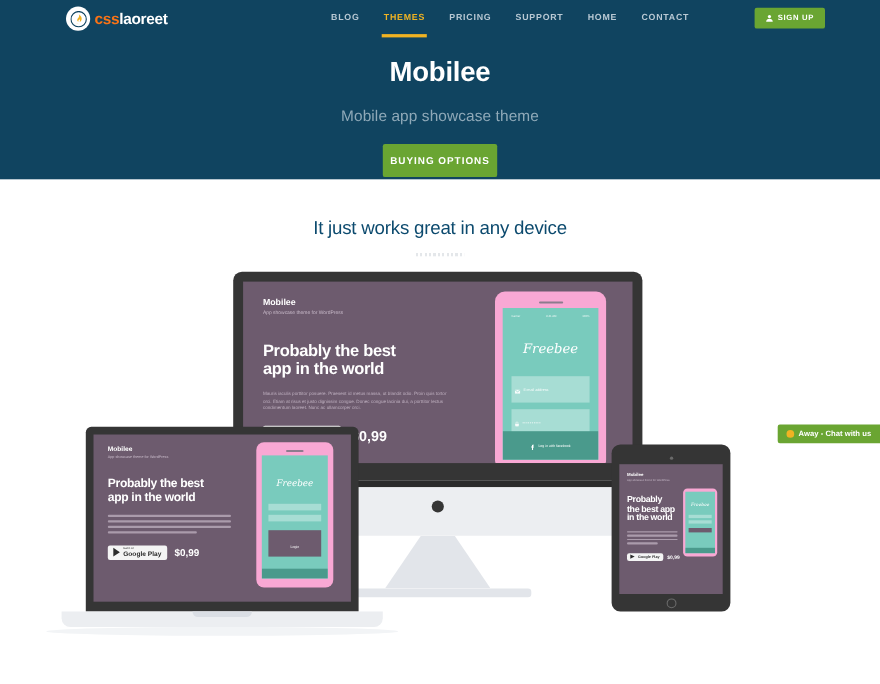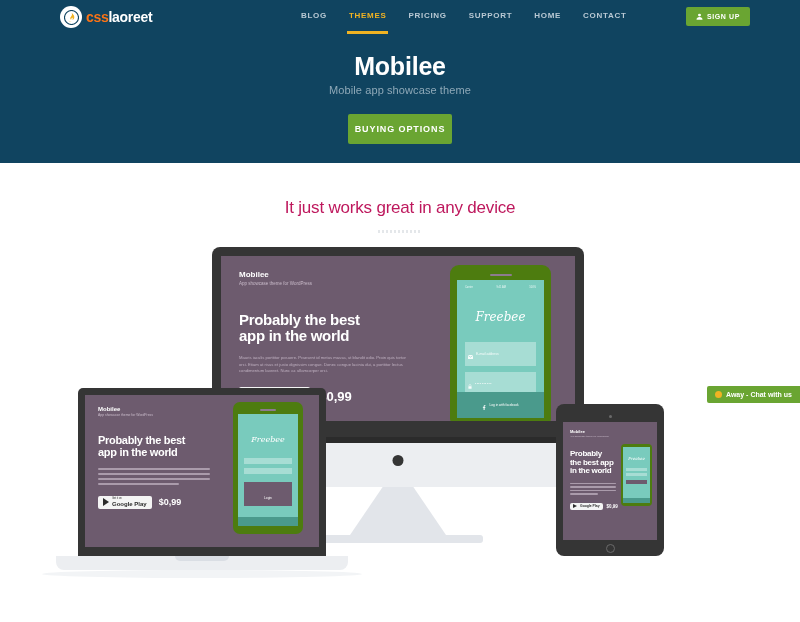--- a/index.html
+++ b/index.html
@@ -56,38 +56,38 @@
     display: flex; align-items: center; gap: 4px;
   }
   .signup svg { display: block; }
 
   .hero-body { position: absolute; top: 54px; left: 0; width: 800px; text-align: center; }
   .hero-title {
     color: #ffffff; font-size: 25px; font-weight: bold;
     letter-spacing: -0.2px; line-height: 1;
   }
   .hero-sub {
-    color: #8fa9b8; font-size: 11px; margin-top: 5px; letter-spacing: 0.1px;
+    color: #8fa9b8; font-size: 14px; margin-top: 18px; letter-spacing: 0.1px;
   }
   .hero-btns {
     margin-top: 18px; display: flex; justify-content: center; gap: 8px;
   }
   .btn {
     font-size: 9px; font-weight: bold; letter-spacing: 0.9px;
     padding: 10px 0; border-radius: 2px; cursor: pointer;
     display: flex; align-items: center; justify-content: center; gap: 5px;
   }
   .btn-green { background: #6aa532; color: #fff; width: 104px; }
   .btn-yellow { background: #f0b323; color: #ffffff; width: 90px; }
   .btn svg { display: block; }
 
   
   .section-head {
     position: absolute; left: 0; width: 800px; text-align: center;
-    color: #be185d; font-size: 17px; letter-spacing: -0.2px;
+    color: #0c4a6e; font-size: 17px; letter-spacing: -0.2px;
   }
   .sec1 { top: 198px; }
   .sec2 { top: 601px; }
   .divider {
     width: 44px; height: 3px; margin: 12px auto 0;
     background: repeating-linear-gradient(90deg,#e4e7ea 0 2px,transparent 2px 4px);
   }
 
   
   .showcase { position: absolute; top: 240px; left: 0; width: 800px; height: 340px; }
@@ -102,21 +102,21 @@
     display: inline-flex; align-items: center; gap: 3px;
     color: #2b2b2b;
   }
   .gp-tri {
     width: 0; height: 0; border-style: solid;
     border-width: 5px 0 5px 8px; border-color: transparent transparent transparent #2b2b2b;
   }
   .price { color: #ffffff; font-weight: bold; }
 
   
-  .mini-phone { background: #4d7c0f; border-radius: 6px; position: relative; }
+  .mini-phone { background: #f9a8d4; border-radius: 6px; position: relative; }
   .mini-screen { background: #79cbbd; position: absolute; overflow: hidden; }
   .free-script { color: #ffffff; font-style: italic; font-family: "DejaVu Serif", serif; }
   .mini-field { background: rgba(255,255,255,0.35); }
   .mini-btn { background: #6d5b6e; }
   .fb-btn { background: #4a9a8c; }
 
   
   .imac { position: absolute; left: 212px; top: 7px; width: 372px; }
   .imac-frame {
     width: 372px; height: 190px; background: #353535;

